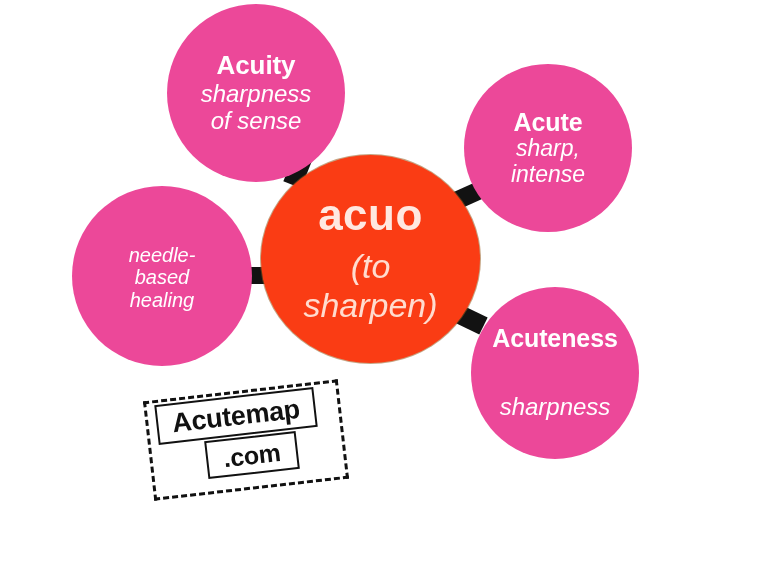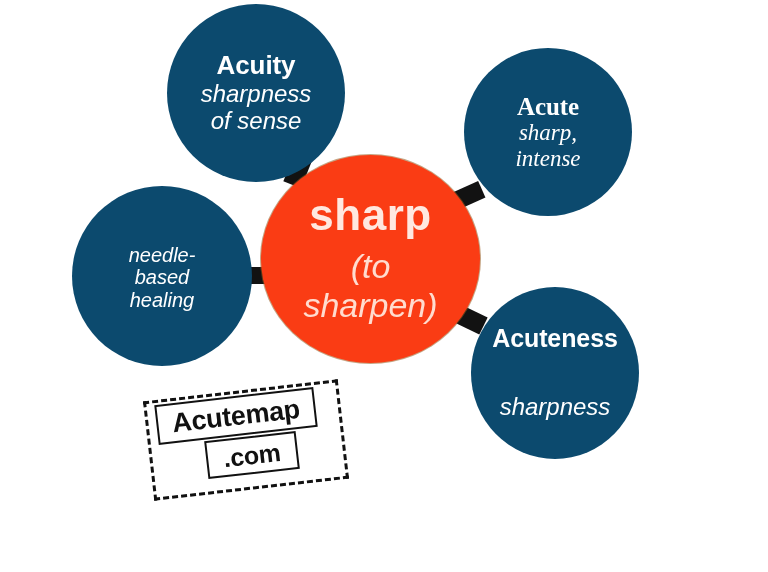--- a/index.html
+++ b/index.html
@@ -33,21 +33,21 @@
     border-radius: 50%;
     display: flex;
     flex-direction: column;
     align-items: center;
     justify-content: center;
     text-align: center;
     box-sizing: border-box;
     z-index: 2;
   }
   .node.branch {
-    background: #0c4a6e;
+    background: #ec4899;
   }
   .node.center {
     background: #fa3c14;
     z-index: 3;
     box-shadow: 0 0 0 1px rgba(150, 90, 30, 0.55);
   }
 
   .node-title {
     color: #ffffff;
     font-weight: bold;
@@ -153,39 +153,39 @@
   <div class="connector" style="left:455px; top:186px; width:28px; height:18px; transform:rotate(-24deg);"></div>
 
   <div class="connector" style="left:455px; top:310px; width:30px; height:19px; transform:rotate(26deg);"></div>
 
   <div class="node branch" id="node-acuity" style="left:167px; top:4px; width:178px; height:178px;">
     <div class="node-title">Acuity</div>
     <div class="node-def">sharpness
 of sense</div>
   </div>
 
-  <div class="node branch" id="node-acute" style="left:464px; top:48px; width:168px; height:168px;font-family:Liberation Serif, serif;">
+  <div class="node branch" id="node-acute" style="left:464px; top:64px; width:168px; height:168px;">
     <div class="node-title">Acute</div>
     <div class="node-def">sharp,
 intense</div>
   </div>
 
   <div class="node branch" id="node-acupuncture" style="left:72px; top:186px; width:180px; height:180px;">
     <div class="node-def">needle-
 based
 healing</div>
   </div>
 
   <div class="node branch" id="node-acuteness" style="left:471px; top:287px; width:168px; height:172px;gap:40px;">
     <div class="node-title">Acuteness</div>
     <div class="node-def">sharpness</div>
   </div>
 
   <div class="node center" id="node-acuo" style="left:261px; top:155px; width:219px; height:208px;">
-    <div class="center-word">sharp</div>
+    <div class="center-word">acuo</div>
     <div class="center-def">(to
 sharpen)</div>
   </div>
 
   <div id="watermark">
     <div class="stamp-outer"></div>
     <div class="stamp-line" id="stamp-line-1">Acutemap</div>
     <div class="stamp-line" id="stamp-line-2">.com</div>
   </div>
 

